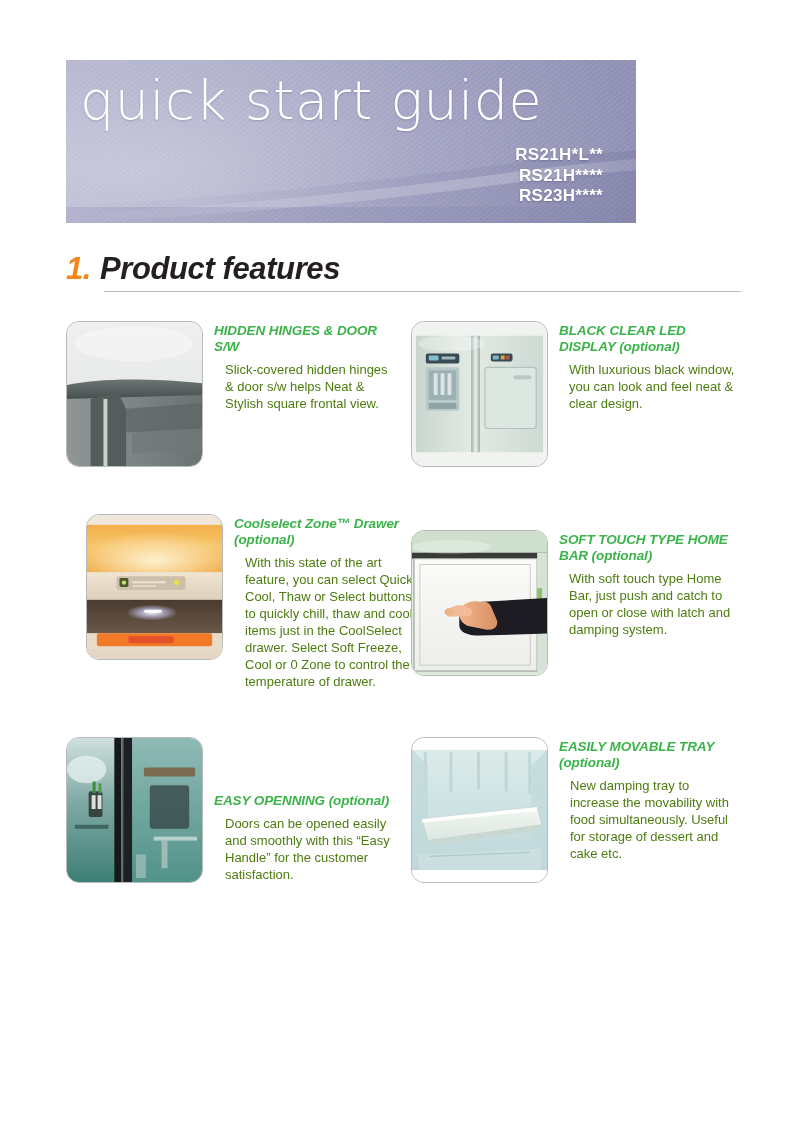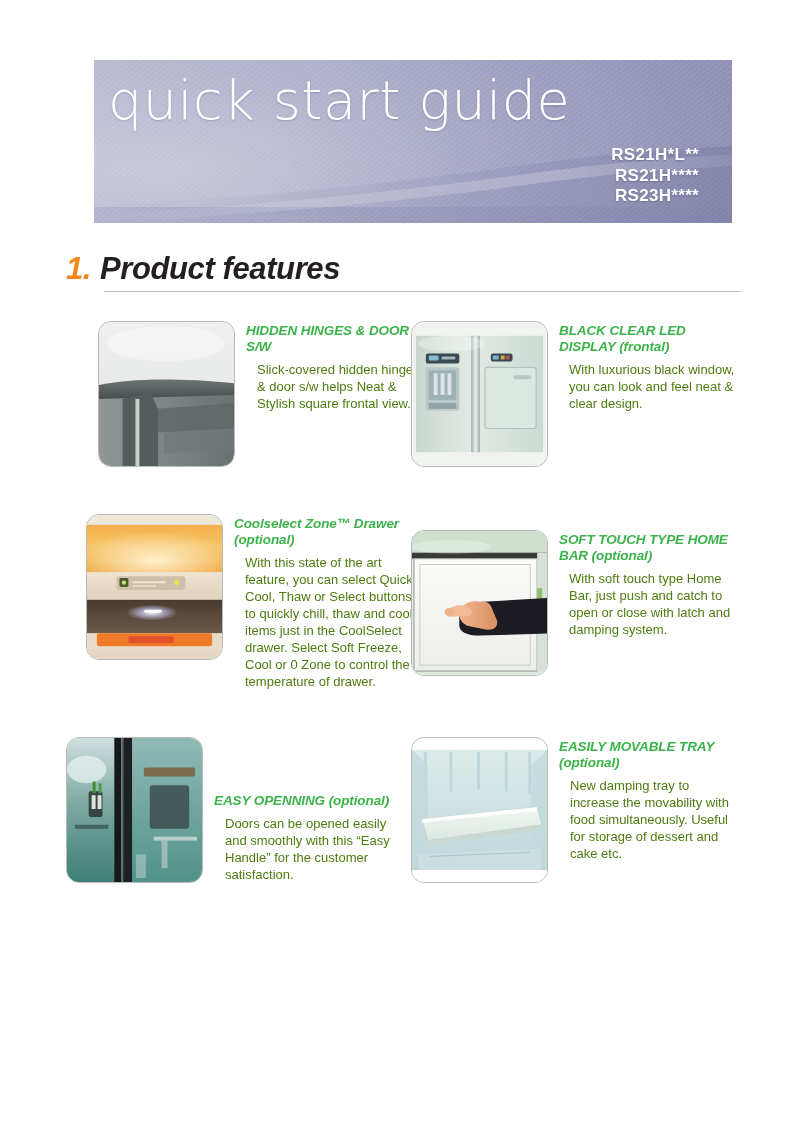--- a/index.html
+++ b/index.html
@@ -21,26 +21,25 @@
     width: 802px;
     height: 1125px;
     background: #ffffff;
   }
 
   
   .banner {
     position: absolute;
     left: 66px;
     top: 60px;
-    width: 638px;
+    width: 570px;
     height: 163px;
     overflow: hidden;
     background:
       linear-gradient(100deg, #b2b3cd 0%, #aaabc7 30%, #9b9cbe 62%, #8d8eb2 100%);
-    margin-left: 28px;
   }
   .banner-stripes {
     position: absolute;
     left: 0; top: 0; right: 0; bottom: 0;
     background-image: repeating-linear-gradient(
       -38deg,
       rgba(255,255,255,0.085) 0px,
       rgba(255,255,255,0.085) 1px,
       rgba(255,255,255,0.0) 1px,
       rgba(255,255,255,0.0) 4px
@@ -220,21 +219,21 @@
   <div class="section-head">
     <div class="section-head-row">
       <span class="section-num">1.</span>
       <span class="section-title">Product features</span>
     </div>
     <div class="section-rule"></div>
   </div>
 
   <div class="features">
 
-    <div class="feature" style="left:0px; top:0px;margin-left:32px;">
+    <div class="feature" style="left:0px; top:0px;">
       <div class="thumb">
         <div class="thumb-inner">
           <svg class="ph" viewBox="0 0 137 146" preserveAspectRatio="none">
             <defs>
               <linearGradient id="h1" x1="0" y1="0" x2="0" y2="1">
                 <stop offset="0%" stop-color="#eef0ee"></stop>
                   <stop offset="100%" stop-color="#dfe3e0"></stop>
               </linearGradient>
               <linearGradient id="h2" x1="0" y1="0" x2="0" y2="1">
                 <stop offset="0%" stop-color="#6d7474"></stop>
@@ -296,21 +295,21 @@
             <rect x="82" y="34" width="6" height="4" fill="#8fd0e8" opacity="0.8"></rect>
             <rect x="90" y="34" width="4" height="4" fill="#e0b64a" opacity="0.9"></rect>
             <rect x="95" y="34" width="4" height="4" fill="#d9534f" opacity="0.8"></rect>
             <rect x="74" y="46" width="52" height="62" rx="3" fill="#dce7e1" stroke="#b3c2bd" stroke-width="1.2"></rect>
             <rect x="103" y="54" width="18" height="4" rx="2" fill="#b9c8c3"></rect>
             <ellipse cx="40" cy="22" rx="34" ry="8" fill="#ffffff" opacity="0.30"></ellipse>
           </svg>
         </div>
       </div>
       <div class="ftext">
-        <p class="fhead">BLACK CLEAR LED DISPLAY (frontal)</p>
+        <p class="fhead">BLACK CLEAR LED DISPLAY (optional)</p>
         <p class="fbody tight">With luxurious black window, you can look and feel neat &amp; clear design.</p>
       </div>
     </div>
 
     <div class="feature" style="left:0px; top:193px;margin-left:20px;">
       <div class="thumb">
         <div class="thumb-inner">
           <svg class="ph" viewBox="0 0 137 146" preserveAspectRatio="none">
             <defs>
               <linearGradient id="c1" x1="0" y1="0" x2="0" y2="1">

